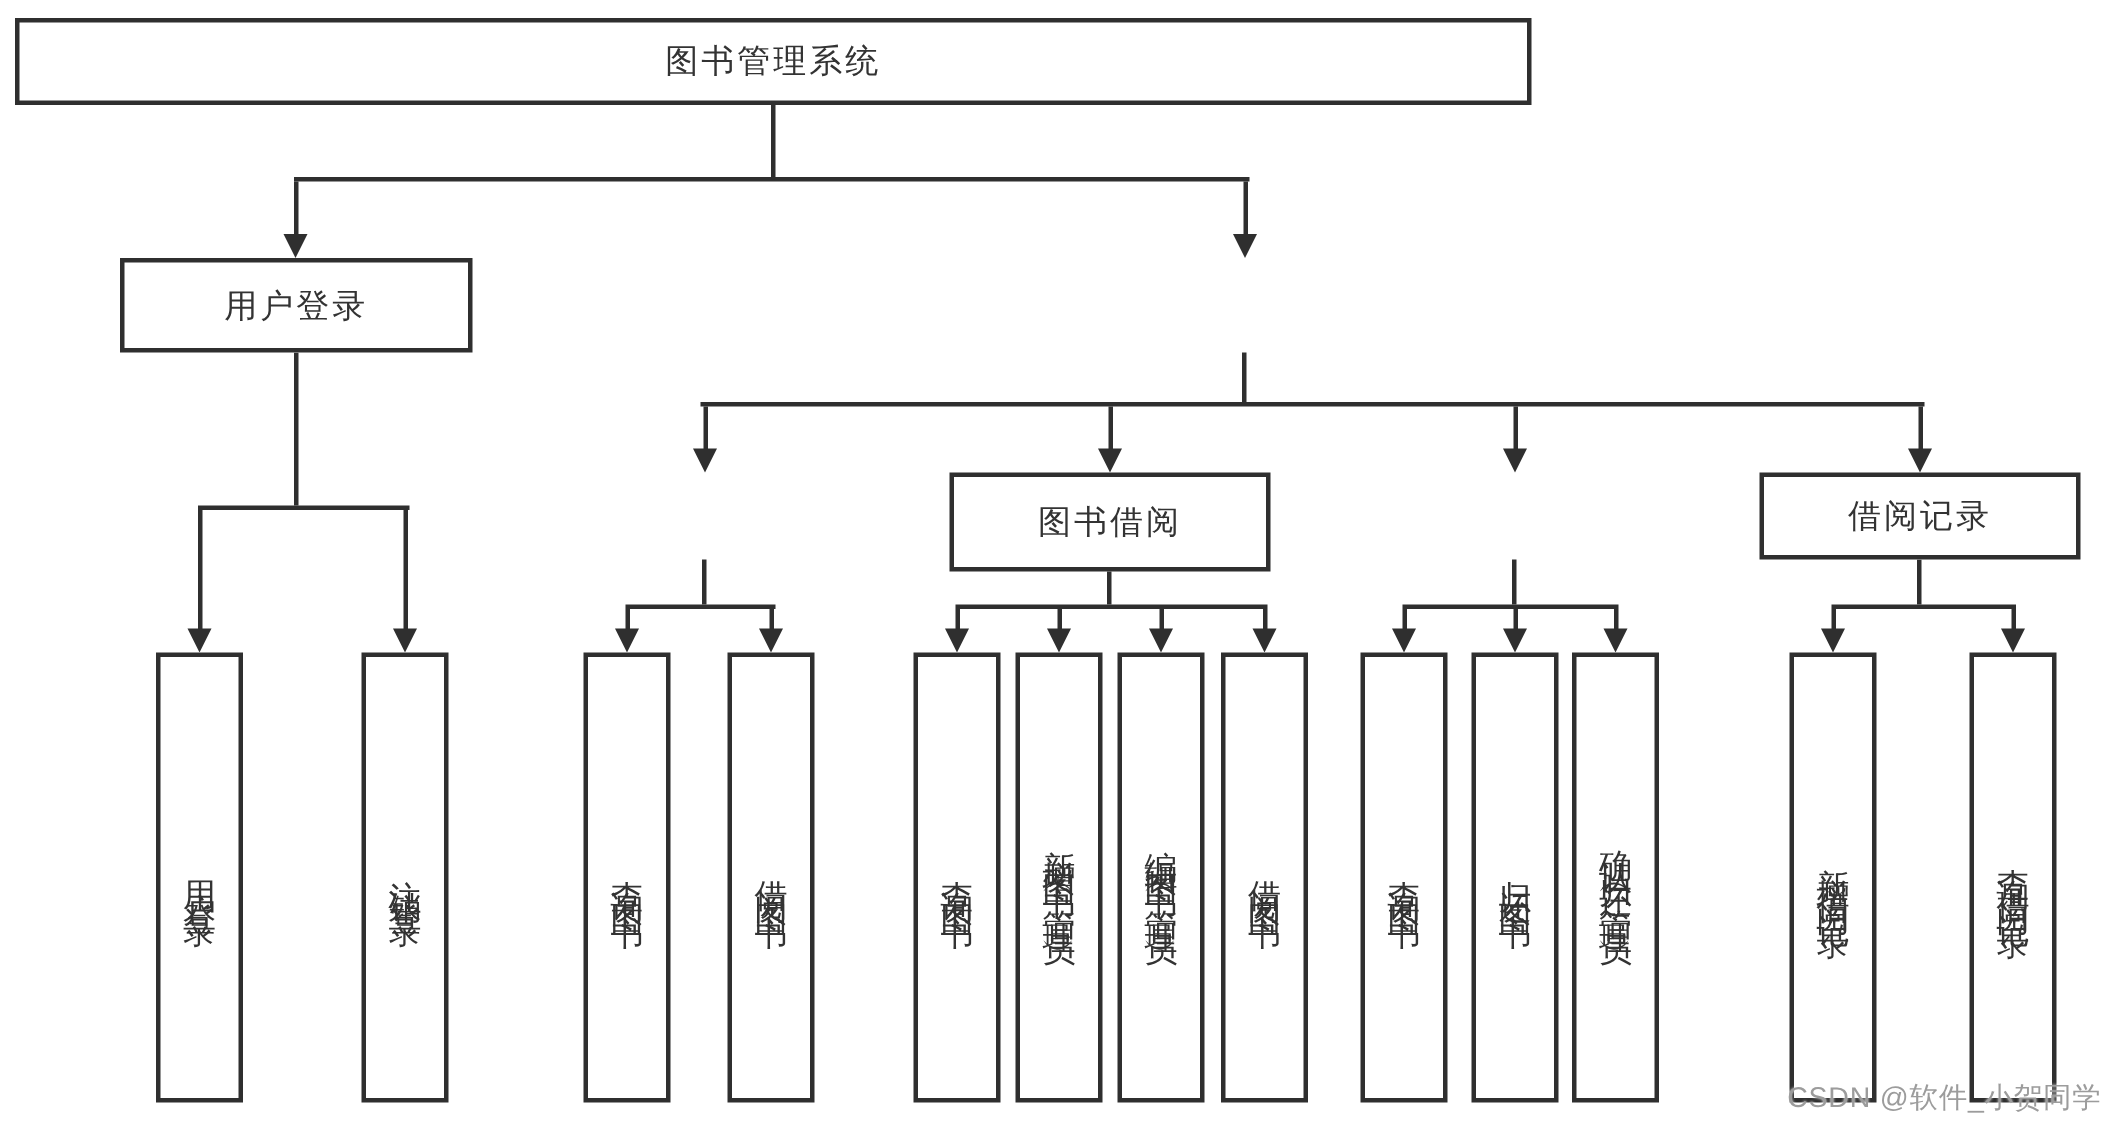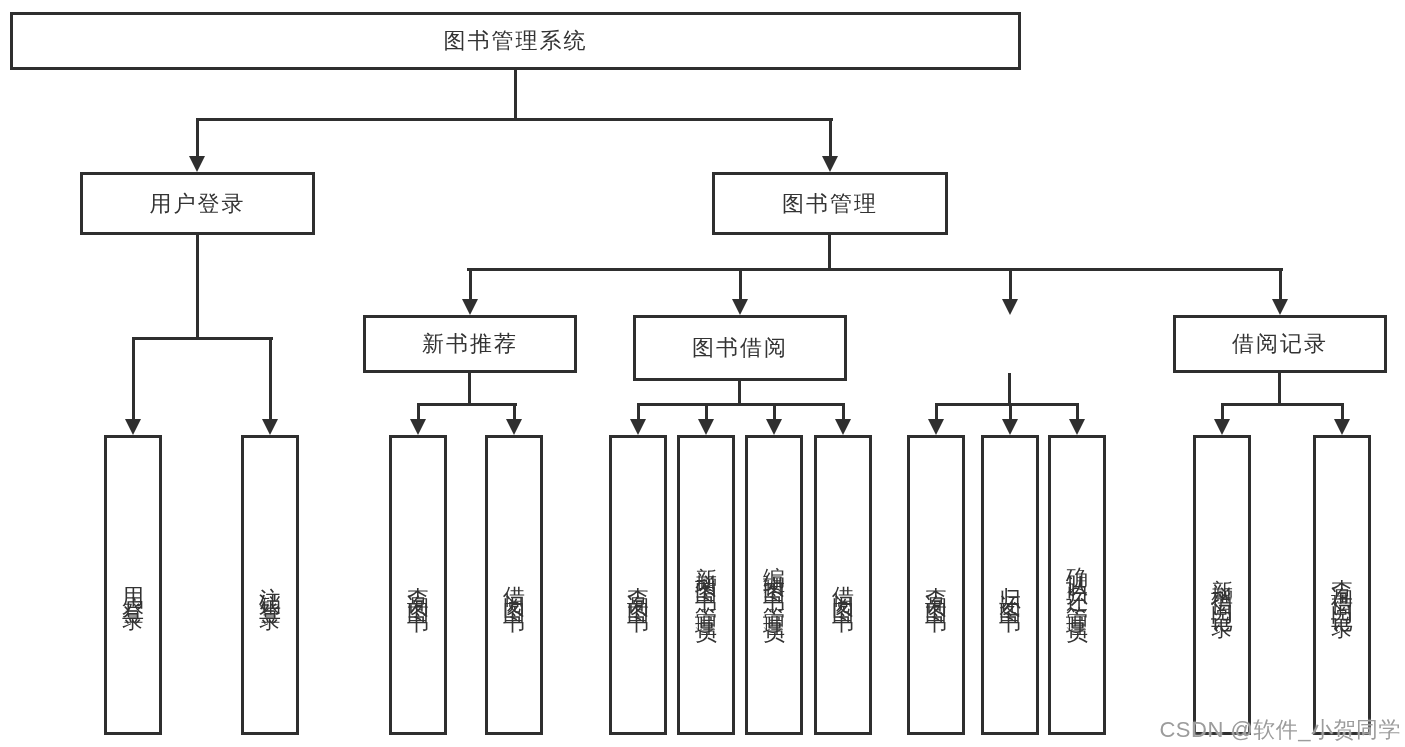--- a/index.html
+++ b/index.html
@@ -37,21 +37,21 @@
     z-index:2;
   }
   .line{position:absolute;background:var(--line);z-index:1;}
   .arrow{position:absolute;width:16px;z-index:1;}
   .arrow .stem{position:absolute;left:6.5px;top:0;bottom:14px;width:3px;background:var(--line);}
   .arrow .head{position:absolute;left:0;bottom:0;width:0;height:0;
     border-left:8px solid transparent;border-right:8px solid transparent;
     border-top:16px solid var(--line);}
   .watermark{
     position:absolute;right:4px;bottom:2px;
-    font-size:22px;color:var(--watermark);
+    font-size:19px;color:var(--watermark);
     letter-spacing:0.5px;z-index:5;
     text-shadow:0 0 2px #ffffff;
   }
 </style>
 </head>
 <body>
 
 <div class="canvas">
 
   <div class="line" style="left:514px;top:70px;width:3px;height:48px"></div>
@@ -142,23 +142,21 @@
       <div class="head"></div>
     </div>
   <div class="arrow" style="left:1334px;top:406px;height:29px">
       <div class="stem"></div>
       <div class="head"></div>
     </div>
 
   <div class="box" style="left:10px;top:12px;width:1011px;height:58px">图书管理系统</div>
 
   <div class="box" style="left:80px;top:172px;width:235px;height:63px">用户登录</div>
-  <div class="box" style="left:712px;top:172px;width:236px;height:63px">图书管理</div>
 
-  <div class="box" style="left:363px;top:315px;width:214px;height:58px">新书推荐</div>
   <div class="box" style="left:633px;top:315px;width:214px;height:66px">图书借阅</div>
   <div class="box" style="left:1173px;top:315px;width:214px;height:58px">借阅记录</div>
 
   <div class="vbox" style="left:104px;top:435px;width:58px;height:300px">用户登录</div>
   <div class="vbox" style="left:241px;top:435px;width:58px;height:300px">注销登录</div>
 
   <div class="vbox" style="left:389px;top:435px;width:58px;height:300px">查询图书</div>
   <div class="vbox" style="left:485px;top:435px;width:58px;height:300px">借阅图书</div>
 
   <div class="vbox" style="left:609px;top:435px;width:58px;height:300px">查询图书</div>

